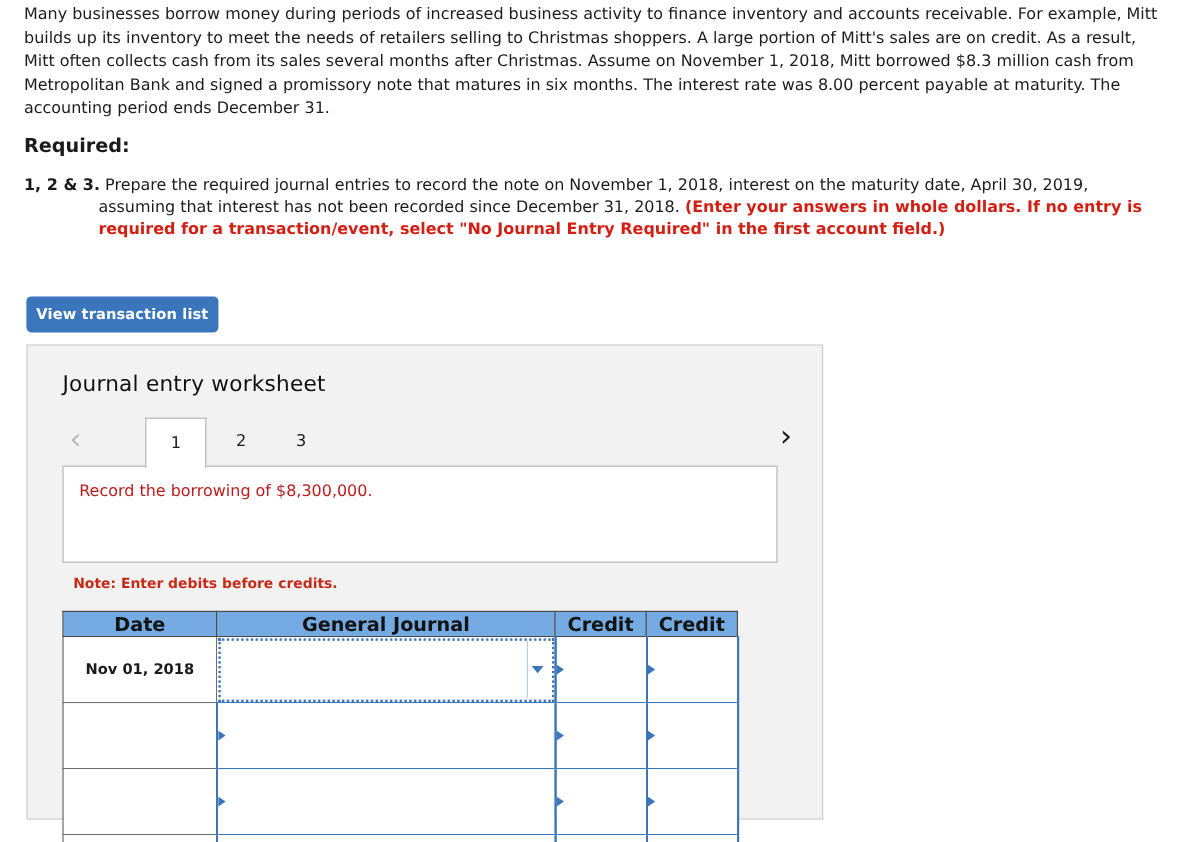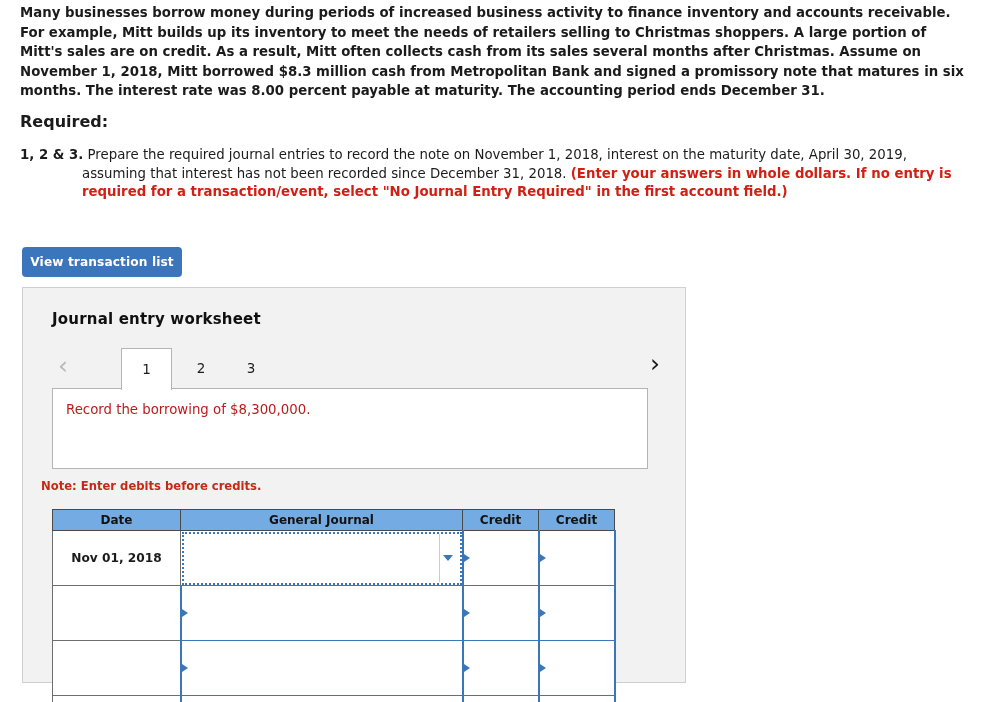--- a/index.html
+++ b/index.html
@@ -20,21 +20,20 @@
   
   #intro-paragraph {
     position: absolute;
     left: 20px;
     top: 3px;
     width: 945px;
     font-size: 13.3px;
     line-height: 19.5px;
     color: #1b1b1b;
     text-align: left;
-    font-weight: bold;
   }
 
   
   #required-label {
     position: absolute;
     left: 20px;
     top: 112px;
     font-size: 16px;
     font-weight: bold;
     color: #1b1b1b;
@@ -86,22 +85,22 @@
     width: 664px;
     height: 396px;
     background: #f2f2f2;
     border: 1px solid #cfcfcf;
     box-sizing: border-box;
   }
   #worksheet-title {
     position: absolute;
     left: 29px;
     top: 22px;
-    font-size: 15px;
-    font-weight: bold;
+    font-size: 18px;
+    font-weight: normal;
     letter-spacing: 0.2px;
     color: #101010;
   }
 
   
   #tab-strip {
     position: absolute;
     left: 29px;
     top: 60px;
     width: 606px;
@@ -173,40 +172,40 @@
     position: absolute;
     left: 13px;
     top: 13px;
     font-size: 13.3px;
     color: #b91c1c;
   }
 
   
   #debits-note {
     position: absolute;
-    left: 18px;
+    left: 38px;
     top: 191px;
     font-size: 11.6px;
     font-weight: bold;
     color: #c52a17;
   }
 
   
   #journal-table {
     position: absolute;
     left: 29px;
     top: 221px;
     border-collapse: collapse;
     table-layout: fixed;
   }
   #journal-table th {
     background: #74abe2;
     border: 1px solid #4a4a4a;
     height: 20px;
-    font-size: 12px;
+    font-size: 16px;
     font-weight: bold;
     color: #121212;
     padding: 0;
   }
   #journal-table td {
     height: 22px;
     padding: 16px;
     background: #ffffff;
     position: relative;
     font-weight: bold;

